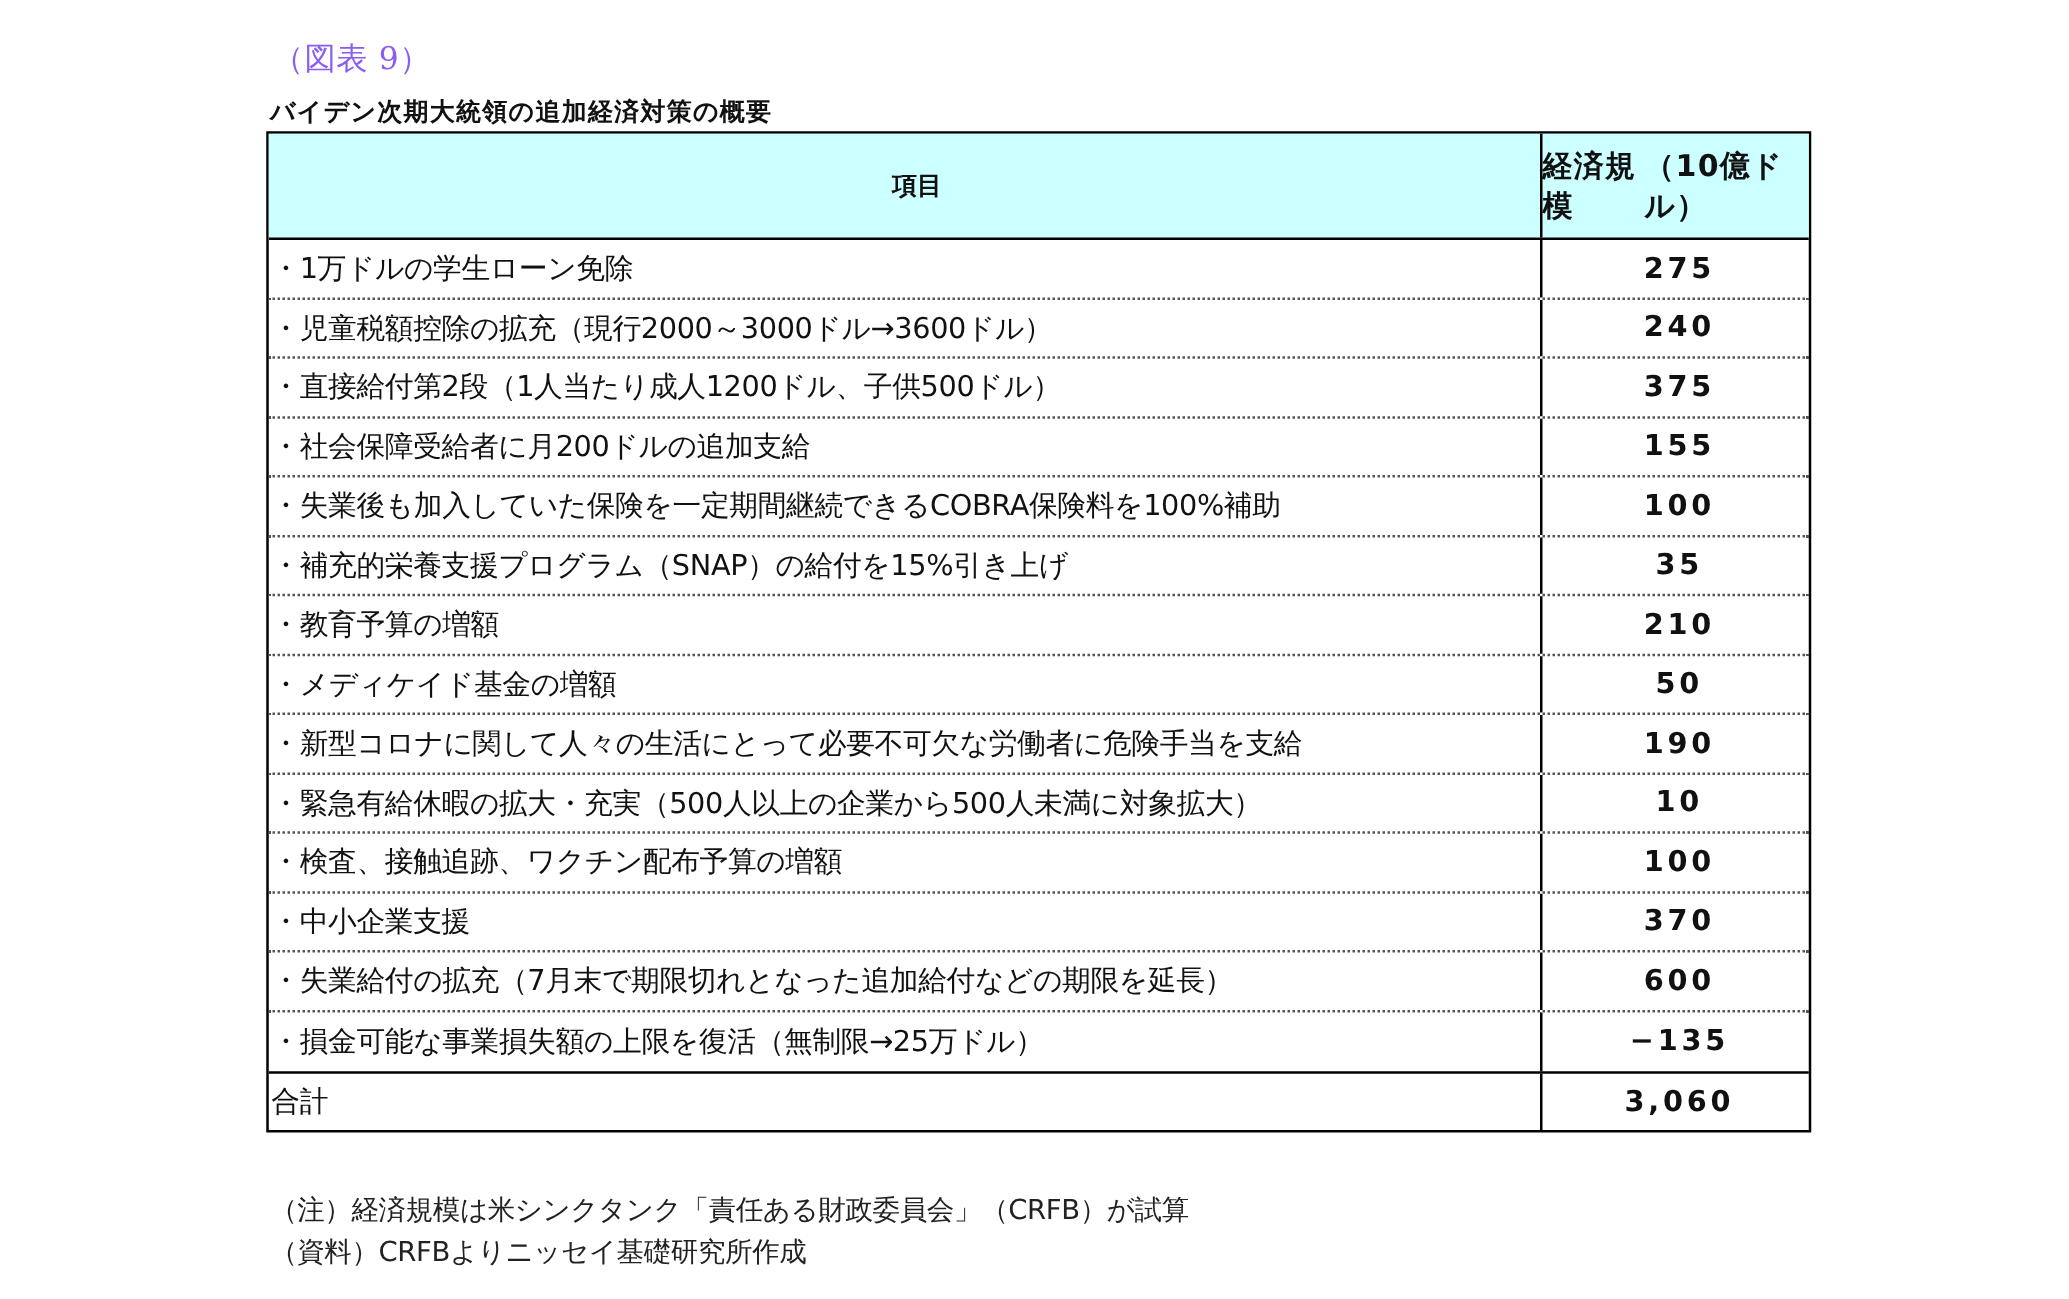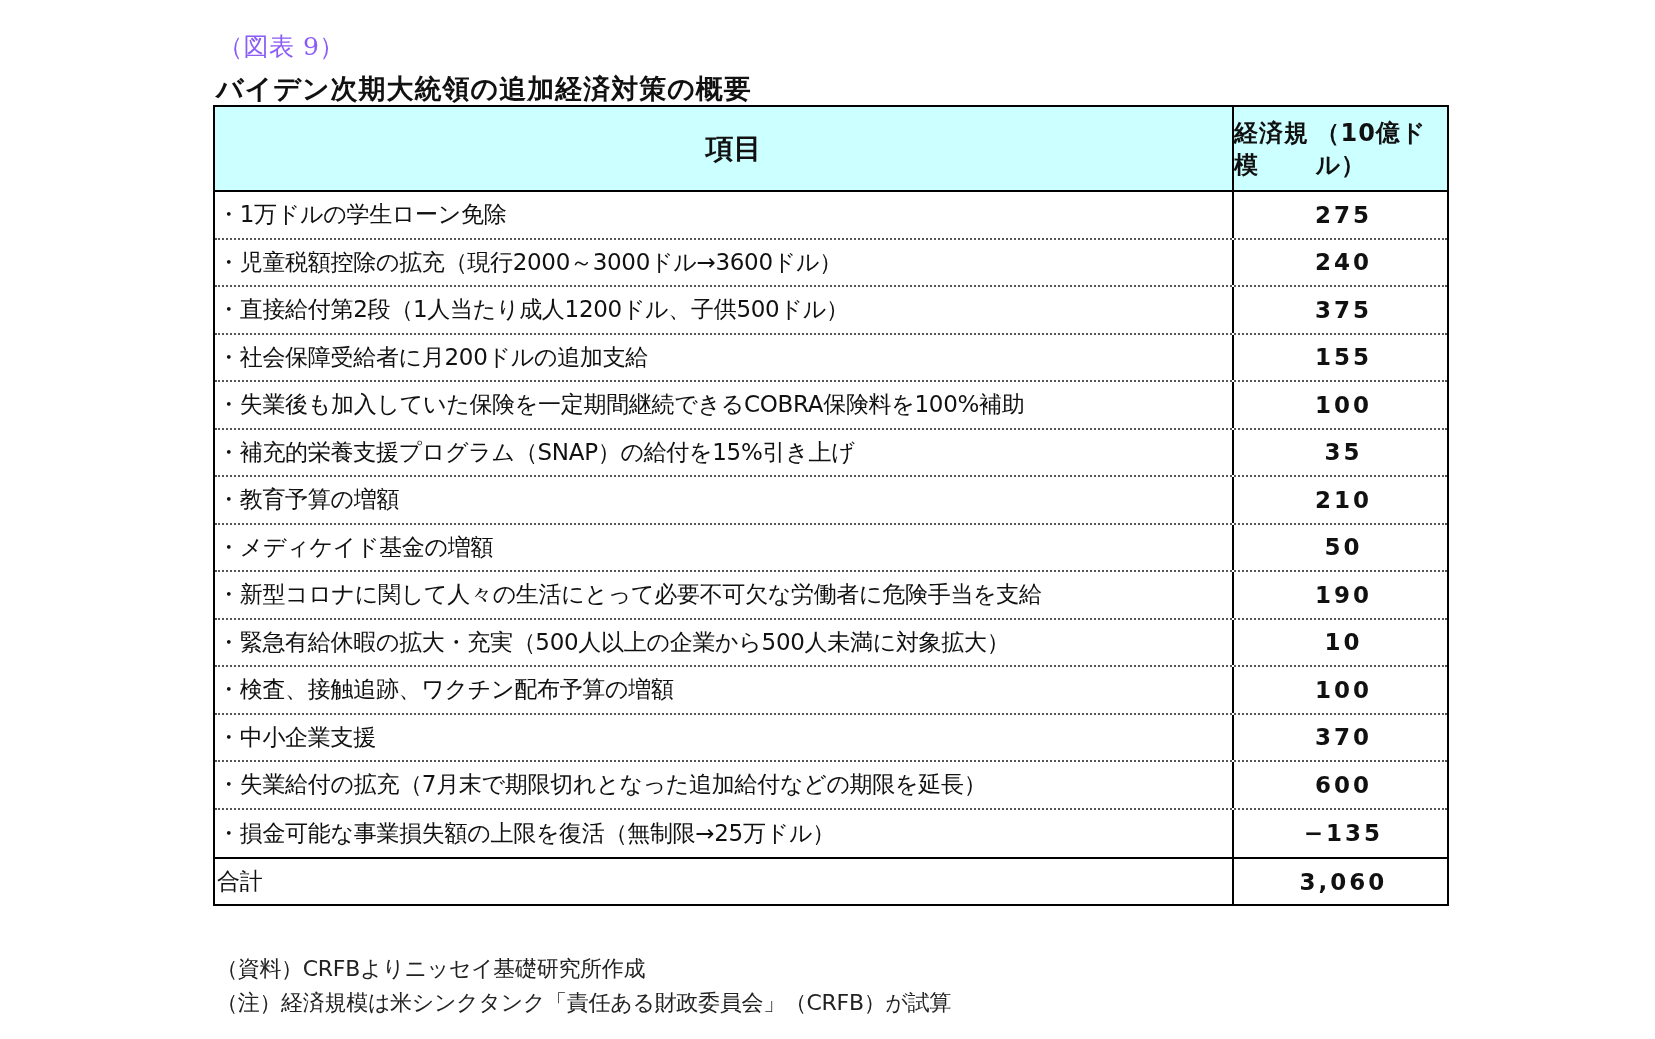--- a/index.html
+++ b/index.html
@@ -22,21 +22,21 @@
       font-family: "DejaVu Serif", "Liberation Serif", serif;
       font-size: 25px;
       line-height: 30px;
       color: #8b5cf6;
       letter-spacing: 0.5px;
     }
     .title {
       position: absolute;
       left: 216px;
       top: 72px;
-      font-size: 27px;
+      font-size: 20px;
       line-height: 34px;
       font-weight: bold;
       color: #111111;
       letter-spacing: 1px;
     }
     .table {
       position: absolute;
       left: 213px;
       top: 105px;
       width: 1236px;
@@ -49,21 +49,21 @@
       background: #ccffff;
       border-bottom: 2px solid #000000;
       box-sizing: border-box;
     }
     .hdr .c1 {
       width: 1019px;
       border-right: 2px solid #000000;
       display: flex;
       align-items: center;
       justify-content: center;
-      font-size: 28px;
+      font-size: 20px;
       font-weight: bold;
       box-sizing: border-box;
       padding-left: 20px;
     }
     .hdr .c2 {
       flex: 1;
       display: flex;
       flex-direction: row;
       align-items: center;
       justify-content: center;
@@ -192,15 +192,15 @@
     <div class="c1">・損金可能な事業損失額の上限を復活（無制限→25万ドル）</div>
     <div class="c2">−135</div>
   </div>
   <div class="row total">
     <div class="c1">合計</div>
     <div class="c2">3,060</div>
   </div>
 </div>
 
 <div class="notes">
+  <div>（注）経済規模は米シンクタンク「責任ある財政委員会」（CRFB）が試算</div>
   <div>（資料）CRFBよりニッセイ基礎研究所作成</div>
-  <div>（注）経済規模は米シンクタンク「責任ある財政委員会」（CRFB）が試算</div>
 </div>
 
 </body></html>

